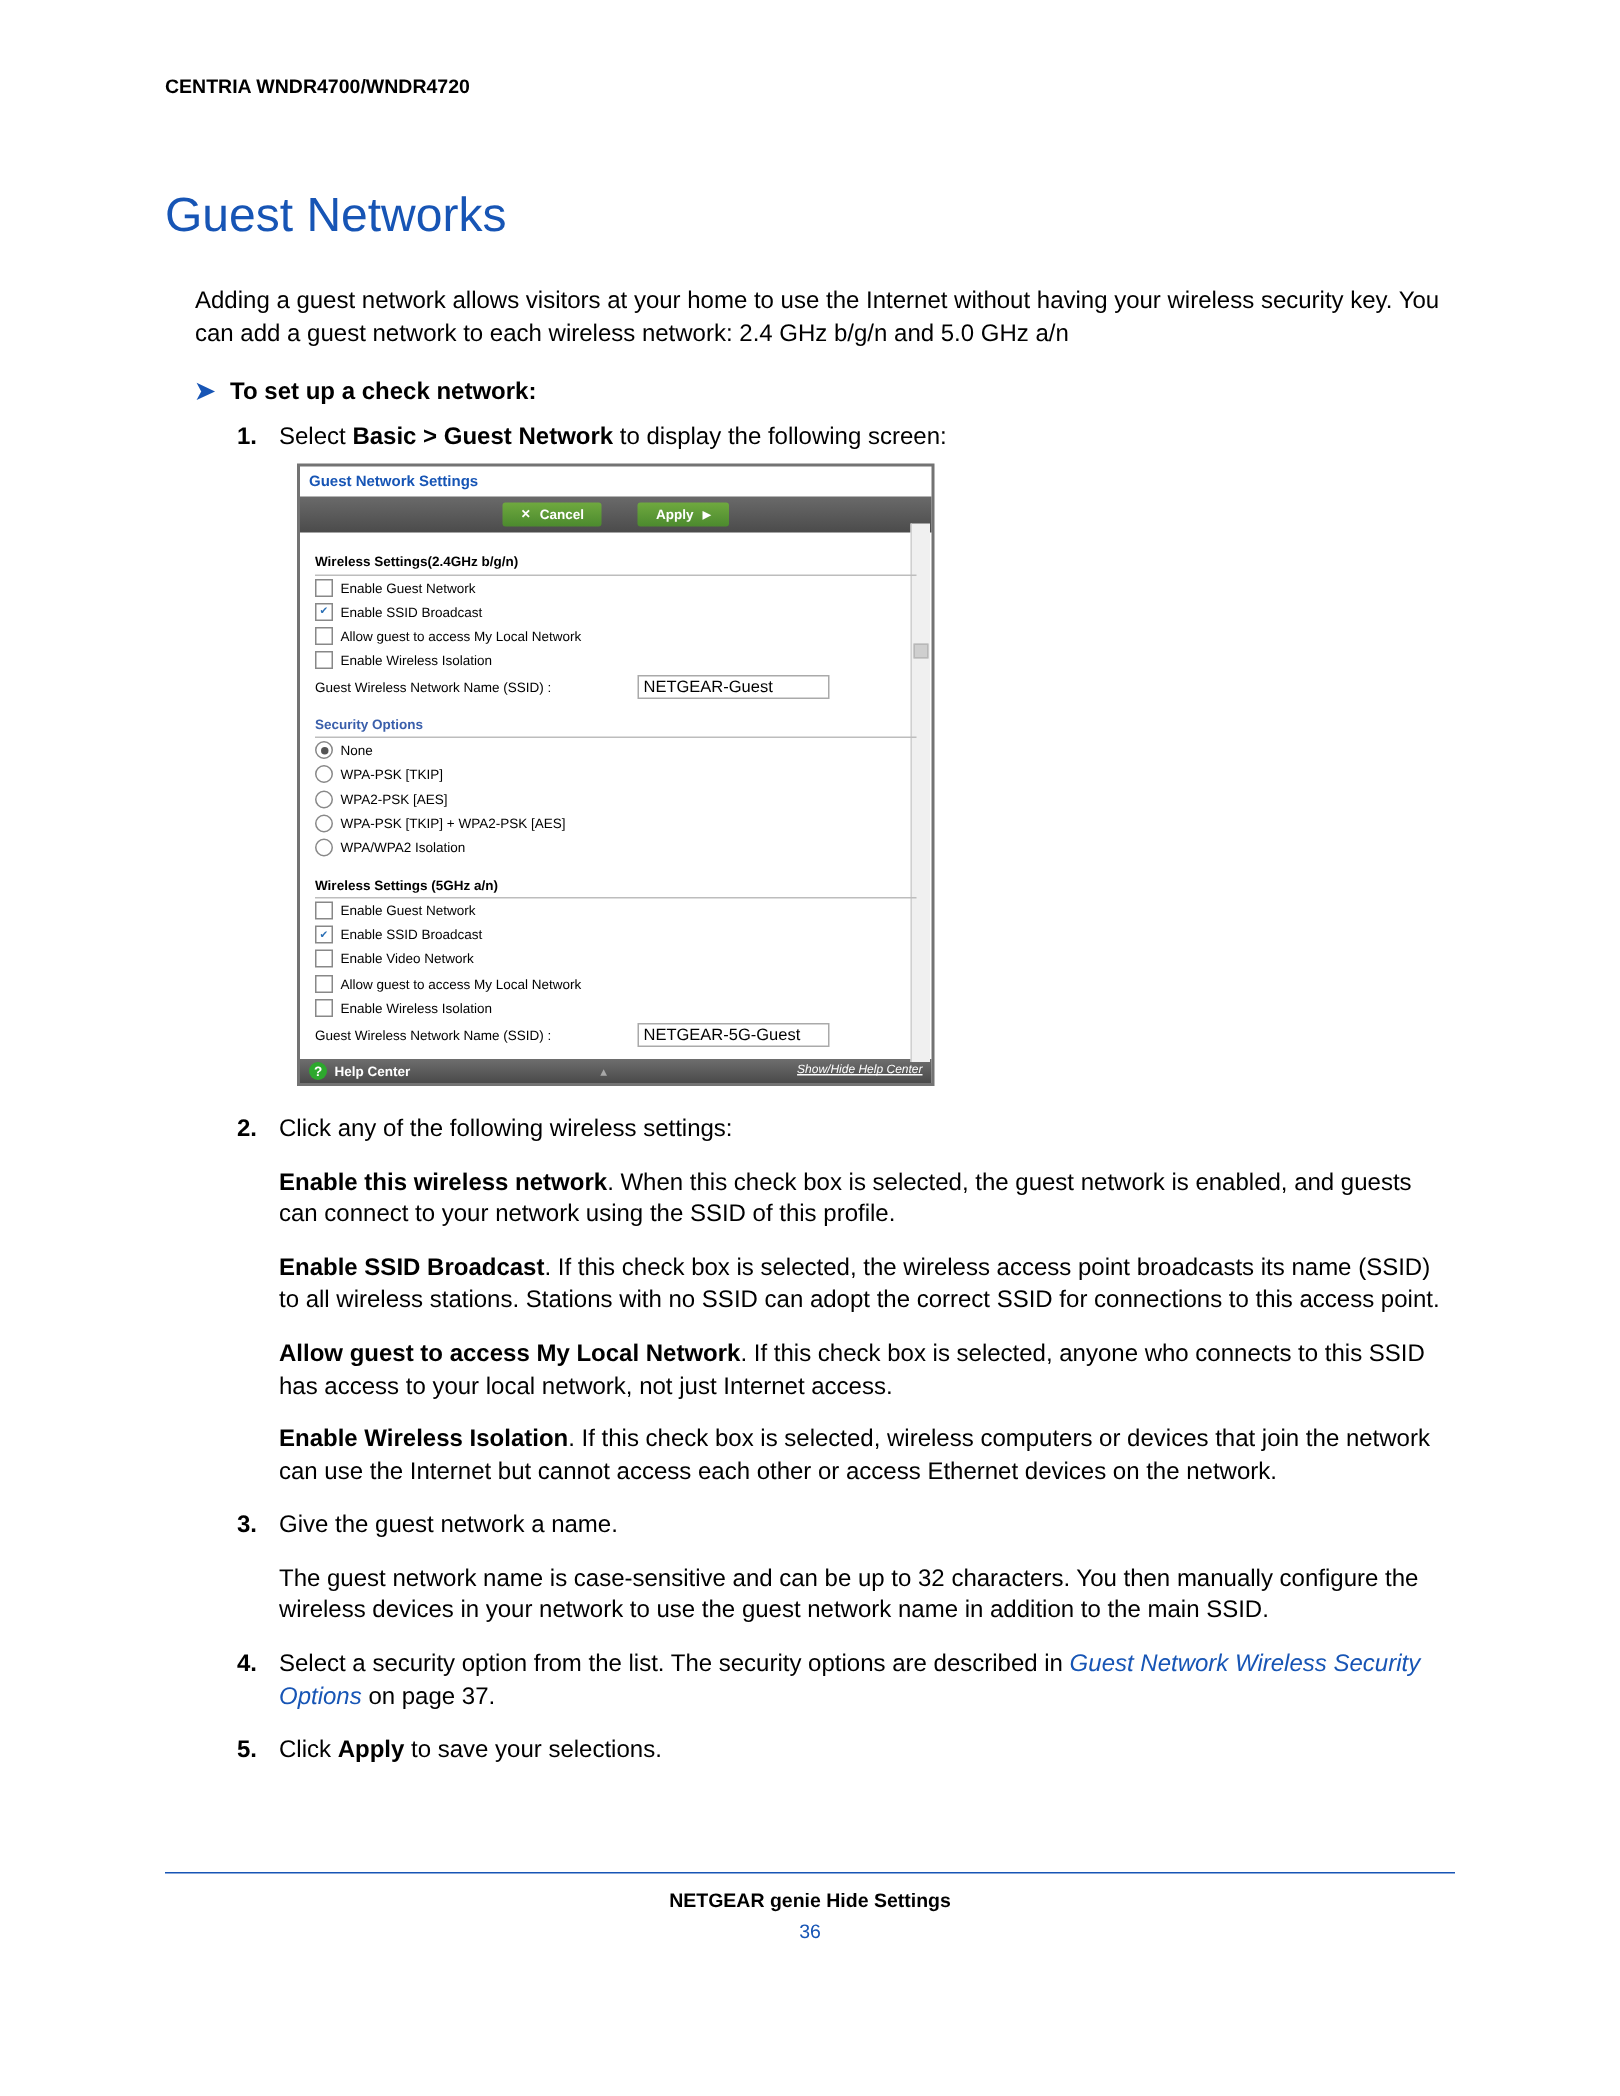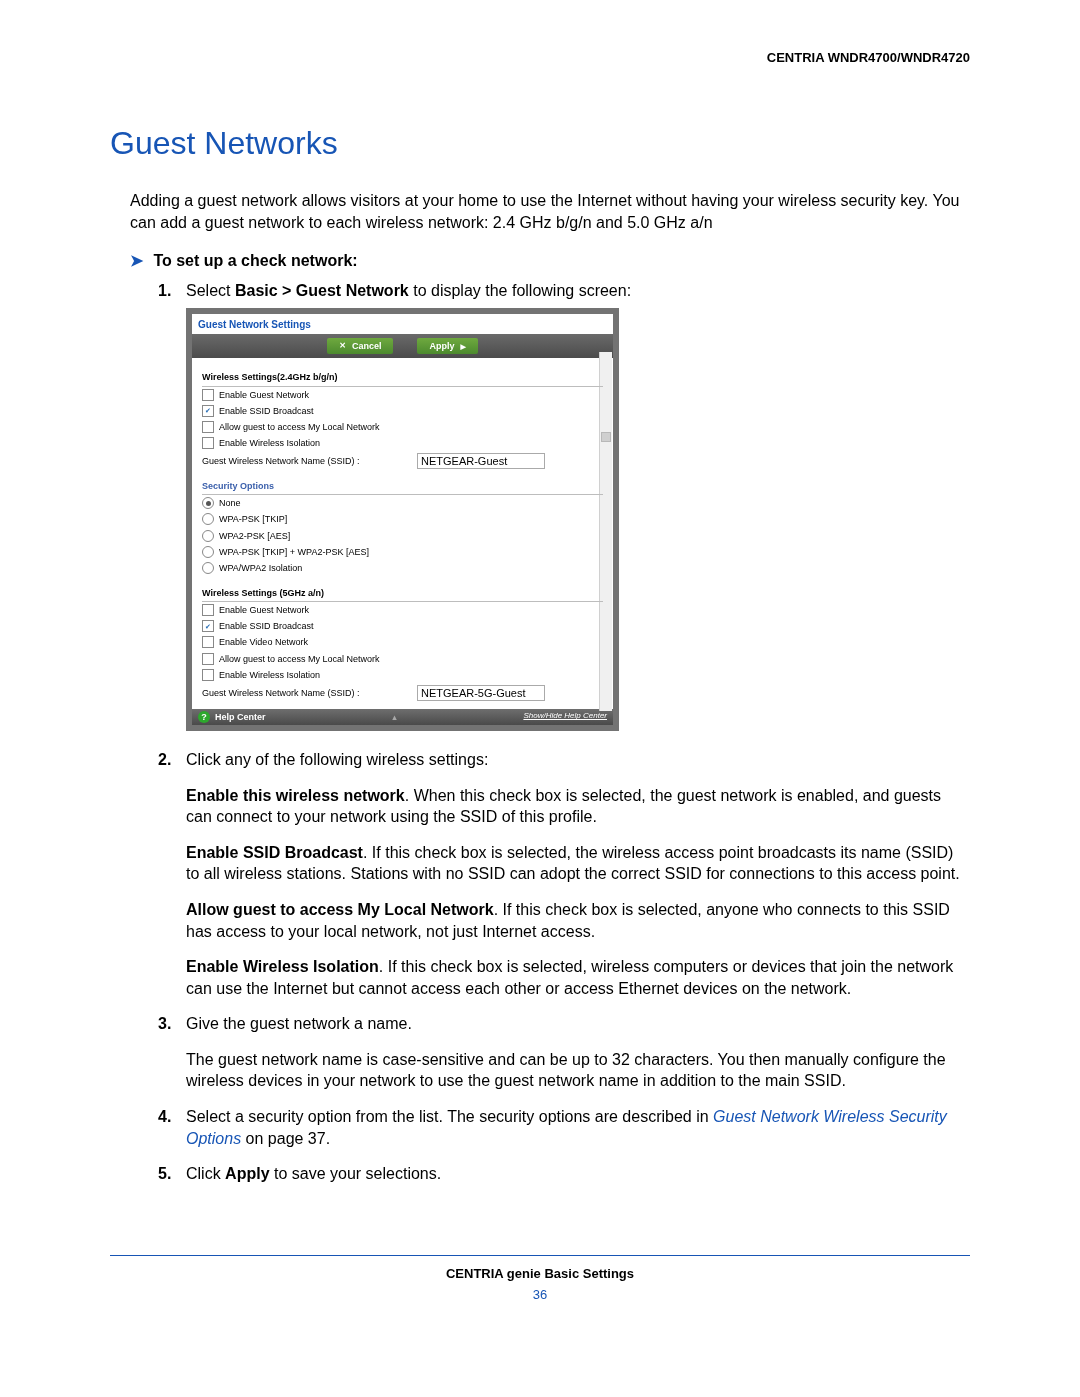--- a/index.html
+++ b/index.html
@@ -6,21 +6,21 @@
     margin: 0;
     padding: 0;
     font-family: Arial, Helvetica, sans-serif;
     background: #fff;
     width: 1080px;
   }
   .page {
     padding: 50px 110px 40px 110px;
   }
   .header-title {
-    text-align: right;
+    text-align: left;
     font-weight: bold;
     font-size: 13px;
     color: #000;
     margin-bottom: 60px;
   }
   h1.section-title {
     font-family: "Trebuchet MS", "Segoe UI", sans-serif;
     color: #1755b5;
     font-weight: 400;
     font-size: 32px;
@@ -69,22 +69,22 @@
   }
   .b { font-weight: bold; }
   .link {
     color: #1755b5;
     font-style: italic;
   }
 
   
   .ui-shot {
     width: 421px;
-    margin: 6px 0 18px 0;
-    border: 6px solid #737373;
+    margin: 6px 0 18px 12px;
+    border: 2px solid #737373;
     background: #fff;
     font-family: Arial, sans-serif;
     font-size: 9px;
     color: #000;
     position: relative;
   }
   .shot-title {
     color: #1755b5;
     font-weight: bold;
     font-size: 10px;
@@ -319,16 +319,16 @@
       <span>Select a security option from the list. The security options are described in </span><span class="link">Guest Network Wireless Security Options</span><span> on page 37.</span>
     </li>
 
     <li>
       <span class="num">5.</span>
       <span>Click </span><span class="b">Apply</span><span> to save your selections.</span>
     </li>
   </ol>
 
   <div class="footer">
-    <div class="ftxt">CENTRIA genie Basic Settings</div>
+    <div class="ftxt">NETGEAR genie Hide Settings</div>
     <div class="pnum">36</div>
   </div>
 </div>
 
 </body></html>

